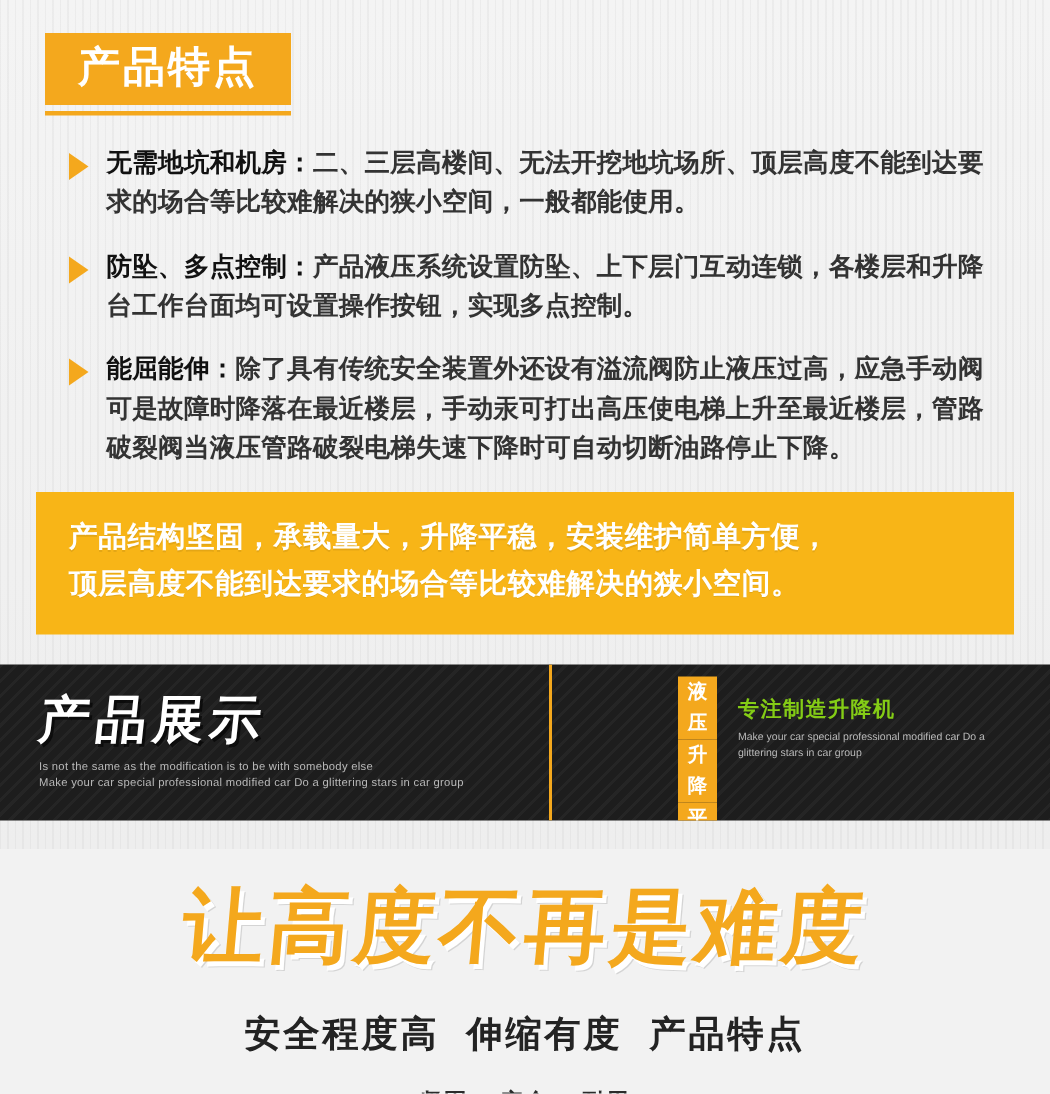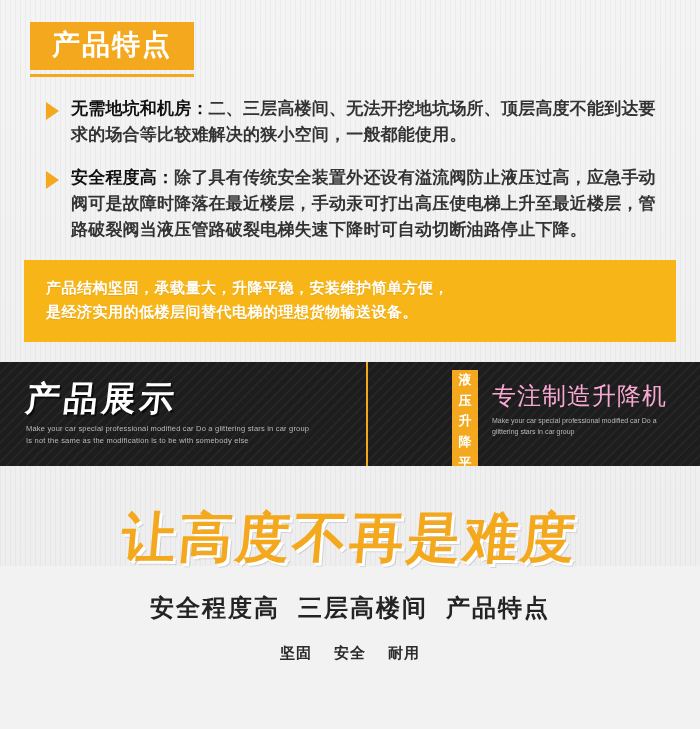--- a/index.html
+++ b/index.html
@@ -91,21 +91,21 @@
 
   
   .summary-box {
     margin: 16px 24px 0 24px;
     background: #f9b713;
     background: #f8b517;
     padding: 16px 22px 18px 22px;
   }
   .summary-line {
     color: #ffffff;
-    font-size: 15px;
+    font-size: 19px;
     font-weight: bold;
     line-height: 1.6;
     letter-spacing: 0.5px;
     text-shadow: 0 1px 0 rgba(0,0,0,0.08);
   }
 
   
   .black-banner {
     margin-top: 20px;
     height: 104px;
@@ -171,23 +171,23 @@
     line-height: 1.45;
     padding: 1px 0;
   }
   .banner-right {
     position: absolute;
     left: 492px;
     top: 22px;
     width: 200px;
   }
   .banner-right-title {
-    font-size: 24px;
-    font-weight: normal;
-    color: #f9a8d4;
+    font-size: 14px;
+    font-weight: bold;
+    color: #84cc16;
     letter-spacing: 1px;
     line-height: 1;
   }
   .banner-right-sub {
     margin-top: 7px;
     font-size: 7px;
     color: #b9b9b9;
     line-height: 1.6;
     max-width: 180px;
   }
@@ -249,42 +249,48 @@
 
     <div class="feature-list">
 
       <div class="feature-item">
         <div class="bullet-arrow"></div>
         <div class="feature-text">
           <span class="lead">无需地坑和机房：</span><span class="body">二、三层高楼间、无法开挖地坑场所、顶层高度不能到达要求的场合等比较难解决的狭小空间，一般都能使用。</span>
         </div>
       </div>
 
-
       <div class="feature-item">
         <div class="bullet-arrow"></div>
         <div class="feature-text">
-          <span class="lead">安全程度高：</span><span class="body">除了具有传统安全装置外还设有溢流阀防止液压过高，应急手动阀可是故障时降落在最近楼层，手动汞可打出高压使电梯上升至最近楼层，管路破裂阀当液压管路破裂电梯失速下降时可自动切断油路停止下降。</span>
+          <span class="lead">防坠、多点控制：</span><span class="body">产品液压系统设置防坠、上下层门互动连锁，各楼层和升降台工作台面均可设置操作按钮，实现多点控制。</span>
+        </div>
+      </div>
+
+      <div class="feature-item">
+        <div class="bullet-arrow"></div>
+        <div class="feature-text">
+          <span class="lead">能屈能伸：</span><span class="body">除了具有传统安全装置外还设有溢流阀防止液压过高，应急手动阀可是故障时降落在最近楼层，手动汞可打出高压使电梯上升至最近楼层，管路破裂阀当液压管路破裂电梯失速下降时可自动切断油路停止下降。</span>
         </div>
       </div>
 
     </div>
   </div>
 
   <div class="summary-box">
     <div class="summary-line">产品结构坚固，承载量大，升降平稳，安装维护简单方便，</div>
-    <div class="summary-line">是经济实用的低楼层间替代电梯的理想货物输送设备。</div>
+    <div class="summary-line">顶层高度不能到达要求的场合等比较难解决的狭小空间。</div>
   </div>
 
   <div class="black-banner">
     <div class="banner-left">
       <div class="banner-title">产品展示</div>
       <div class="banner-sub">
+        <div>Is not the same as the modification is to be with somebody else</div>
         <div>Make your car special professional modified car Do a glittering stars in car group</div>
-        <div>Is not the same as the modification is to be with somebody else</div>
       </div>
     </div>
 
     <div class="banner-divider"></div>
 
     <div class="banner-vert">
       <span>液</span>
       <span>压</span>
       <span>升</span>
       <span>降</span>
@@ -297,21 +303,21 @@
       <div class="banner-right-sub">
         <div>Make your car special professional modified car Do a</div>
         <div>glittering stars in car group</div>
       </div>
     </div>
   </div>
 
   <div class="slogan-wrap">
     <div class="slogan-main">让高度不再是难度</div>
     <div class="slogan-sub">
-      <span>安全程度高</span><span>三层高楼间</span><span>产品特点</span>
+      <span>安全程度高</span><span>伸缩有度</span><span>产品特点</span>
     </div>
     <div class="slogan-tags">
 
       <div class="tag-words">
         <span>坚固</span><span>安全</span><span>耐用</span>
       </div>
 
     </div>
   </div>
 

